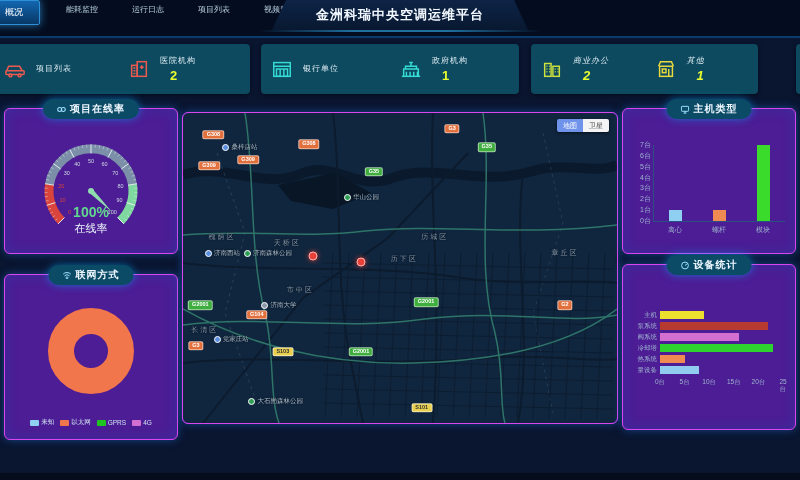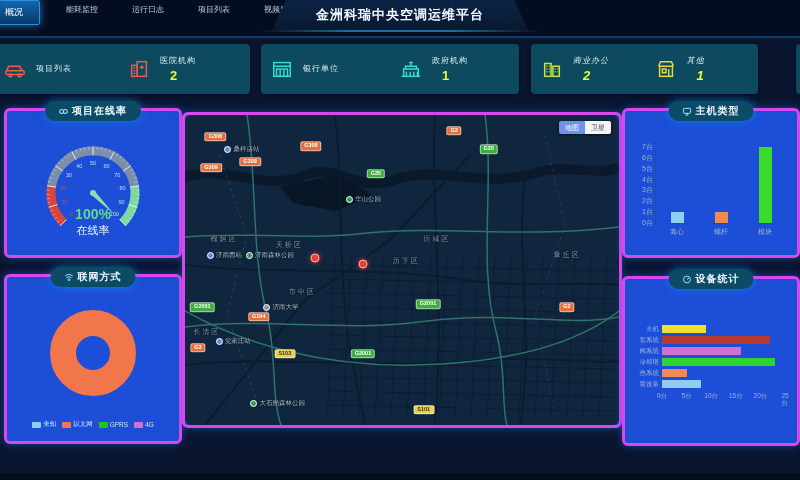--- a/index.html
+++ b/index.html
@@ -33,21 +33,21 @@
     position:absolute;top:44px;height:50px;background:#0d4a5f;border-radius:4px;
     box-shadow:0 1px 4px rgba(0,0,0,.5);display:flex;align-items:center;
   }
   .stat-item{display:flex;align-items:center;width:50%;padding-left:10px;box-sizing:border-box;}
   .stat-ico{width:22px;height:22px;margin-right:10px;flex:none;}
   .stat-col{display:flex;flex-direction:column;}
   .stat-label{font-size:8px;color:#ddecf3;letter-spacing:1px;}
   .stat-value{font-size:13px;font-weight:bold;color:#e9fb2f;margin-top:2px;margin-left:10px;}
   
   .panel{
-    position:absolute;background:#1d4ed8;border:3px solid #d946ef;border-radius:6px;
+    position:absolute;background:#4c1d95;border:1px solid #d946ef;border-radius:6px;
     box-shadow:0 0 9px rgba(34,116,226,.5), inset 0 0 14px rgba(20,80,170,.3);
   }
   .pill{
     position:absolute;top:-10px;left:50%;transform:translateX(-50%);
     background:#0b4b66;border-radius:10px;padding:3px 14px;white-space:nowrap;
     display:flex;align-items:center;gap:4px;
     box-shadow:0 0 8px rgba(0,170,255,.55);
   }
   .pill .pt{font-size:10px;font-weight:bold;color:#eef7ff;letter-spacing:1px;}
   .pill svg{width:9px;height:9px;}
@@ -452,21 +452,21 @@
         <div class="vc-bar" style="height: 76px; background: rgb(59, 219, 43);"></div>
       </div>
     <div class="vc-x" id="host-x">
         <span>离心</span>
         <span>螺杆</span>
         <span>模块</span>
       </div>
   </div>
 </div>
 
-<div class="panel" style="left:622px;top:276px;width:172px;height:164px;">
+<div class="panel" style="left:622px;top:264px;width:172px;height:164px;">
   <div class="pill">
     <svg viewBox="0 0 10 10" fill="none" stroke="#9fe0ff" stroke-width="1.1">
       <circle cx="5" cy="5" r="3.8"></circle>
         <path d="M5 5 L7.5 3"></path>
     </svg>
     <span class="pt">设备统计</span>
   </div>
   <div class="hchart" id="device-chart">
       <div class="hc-row">
         <span class="hc-label">主机</span>

